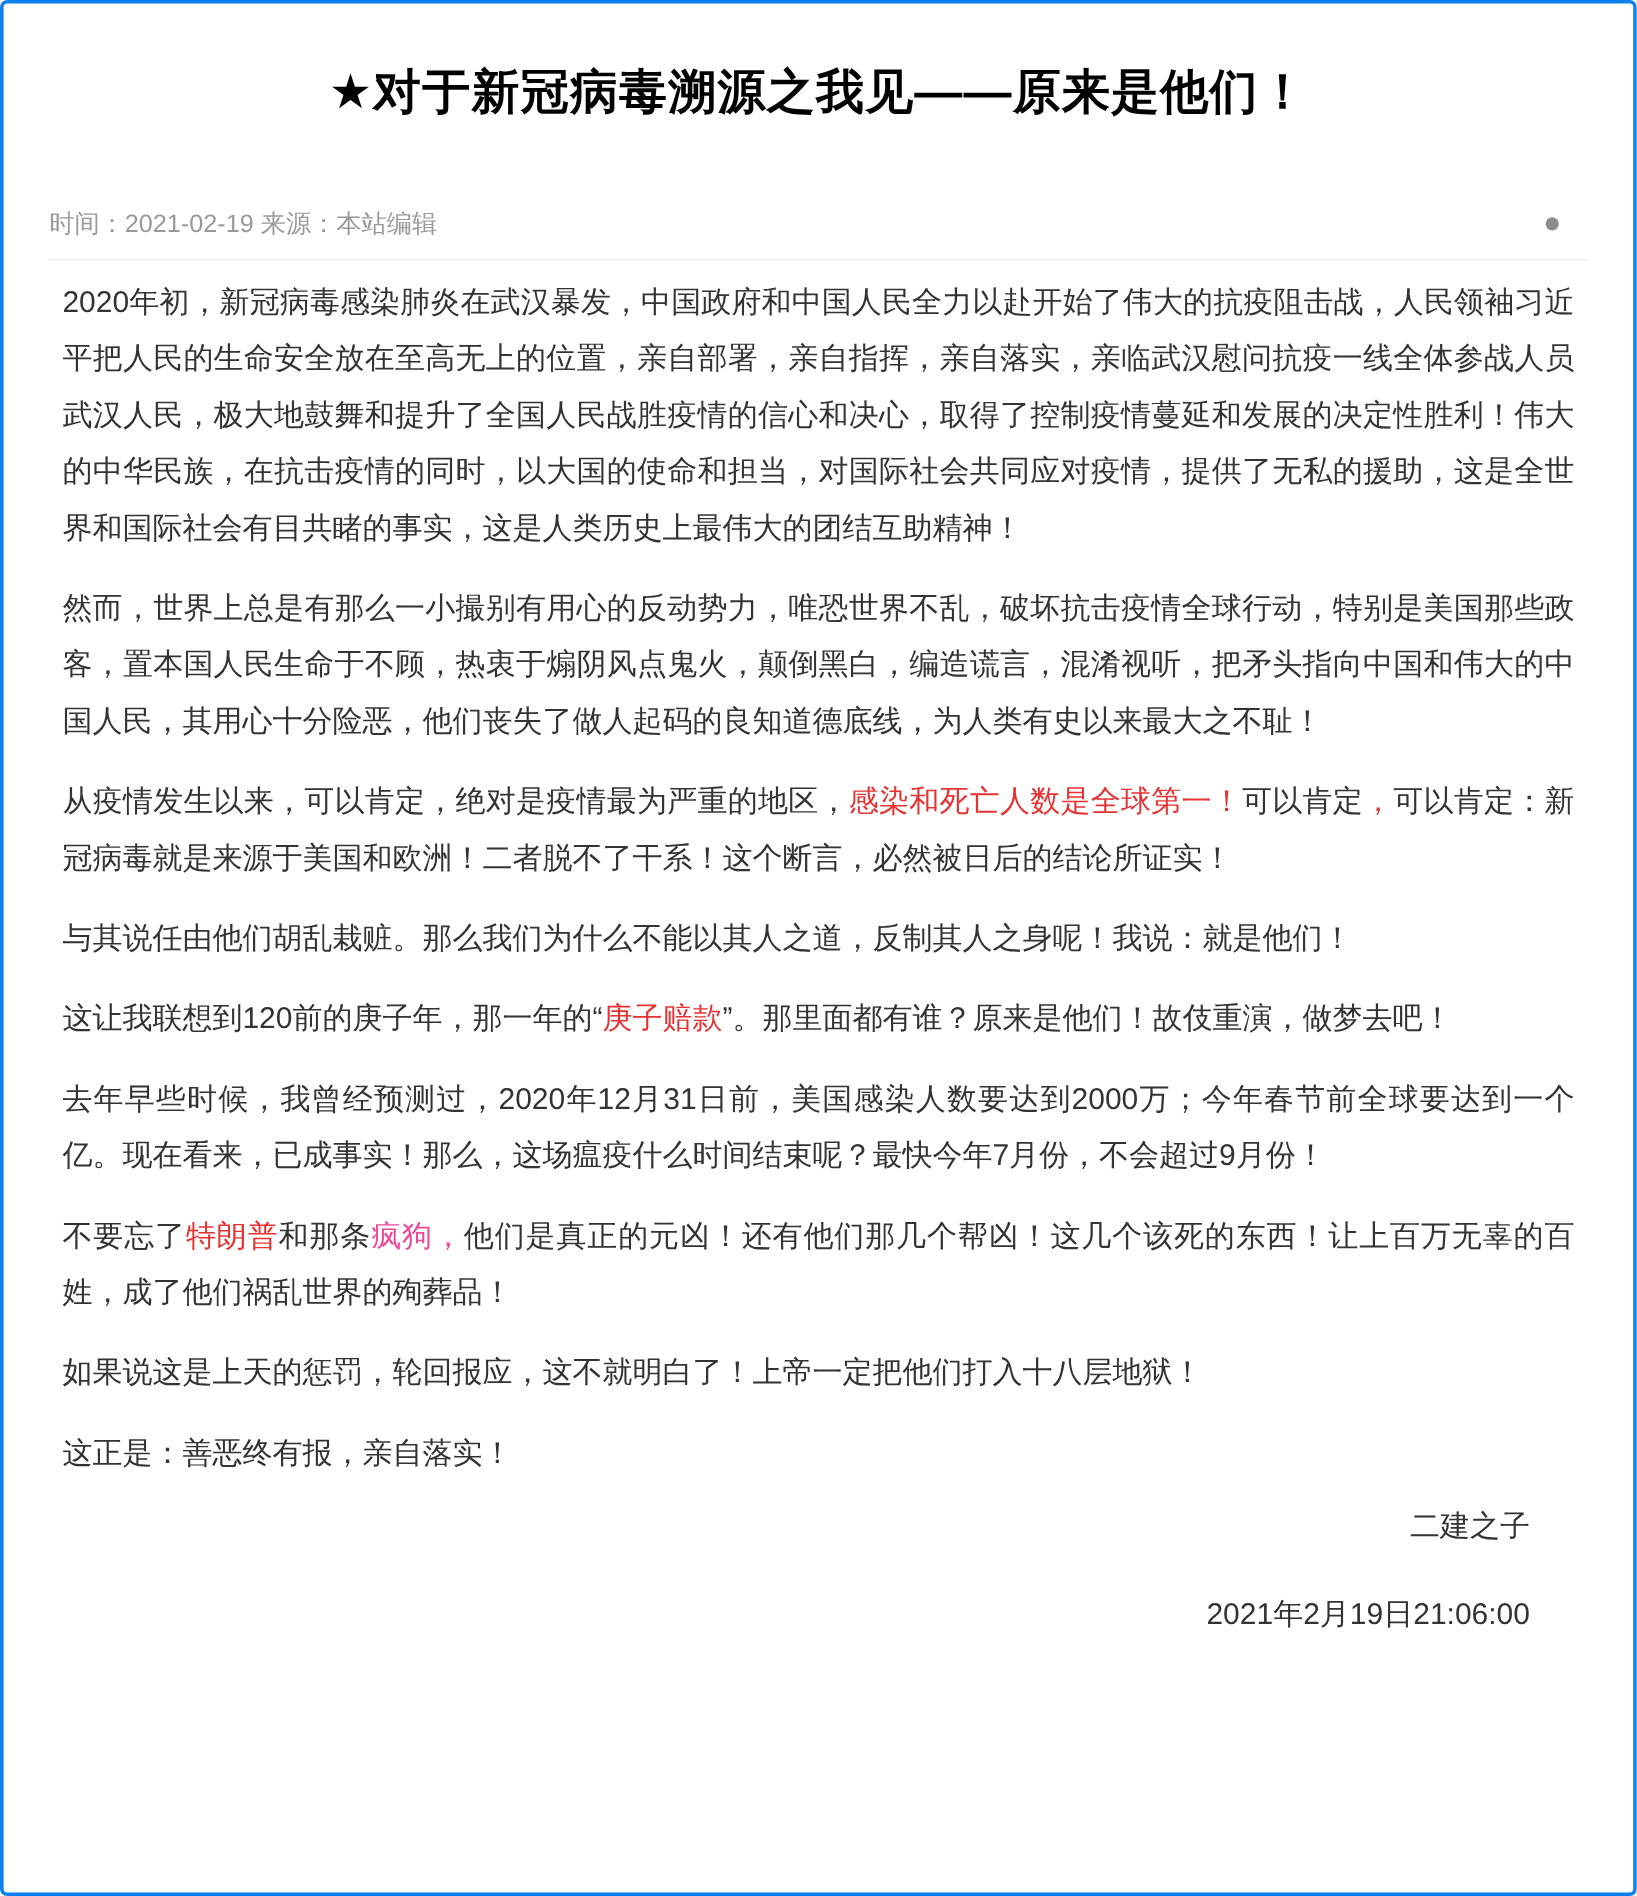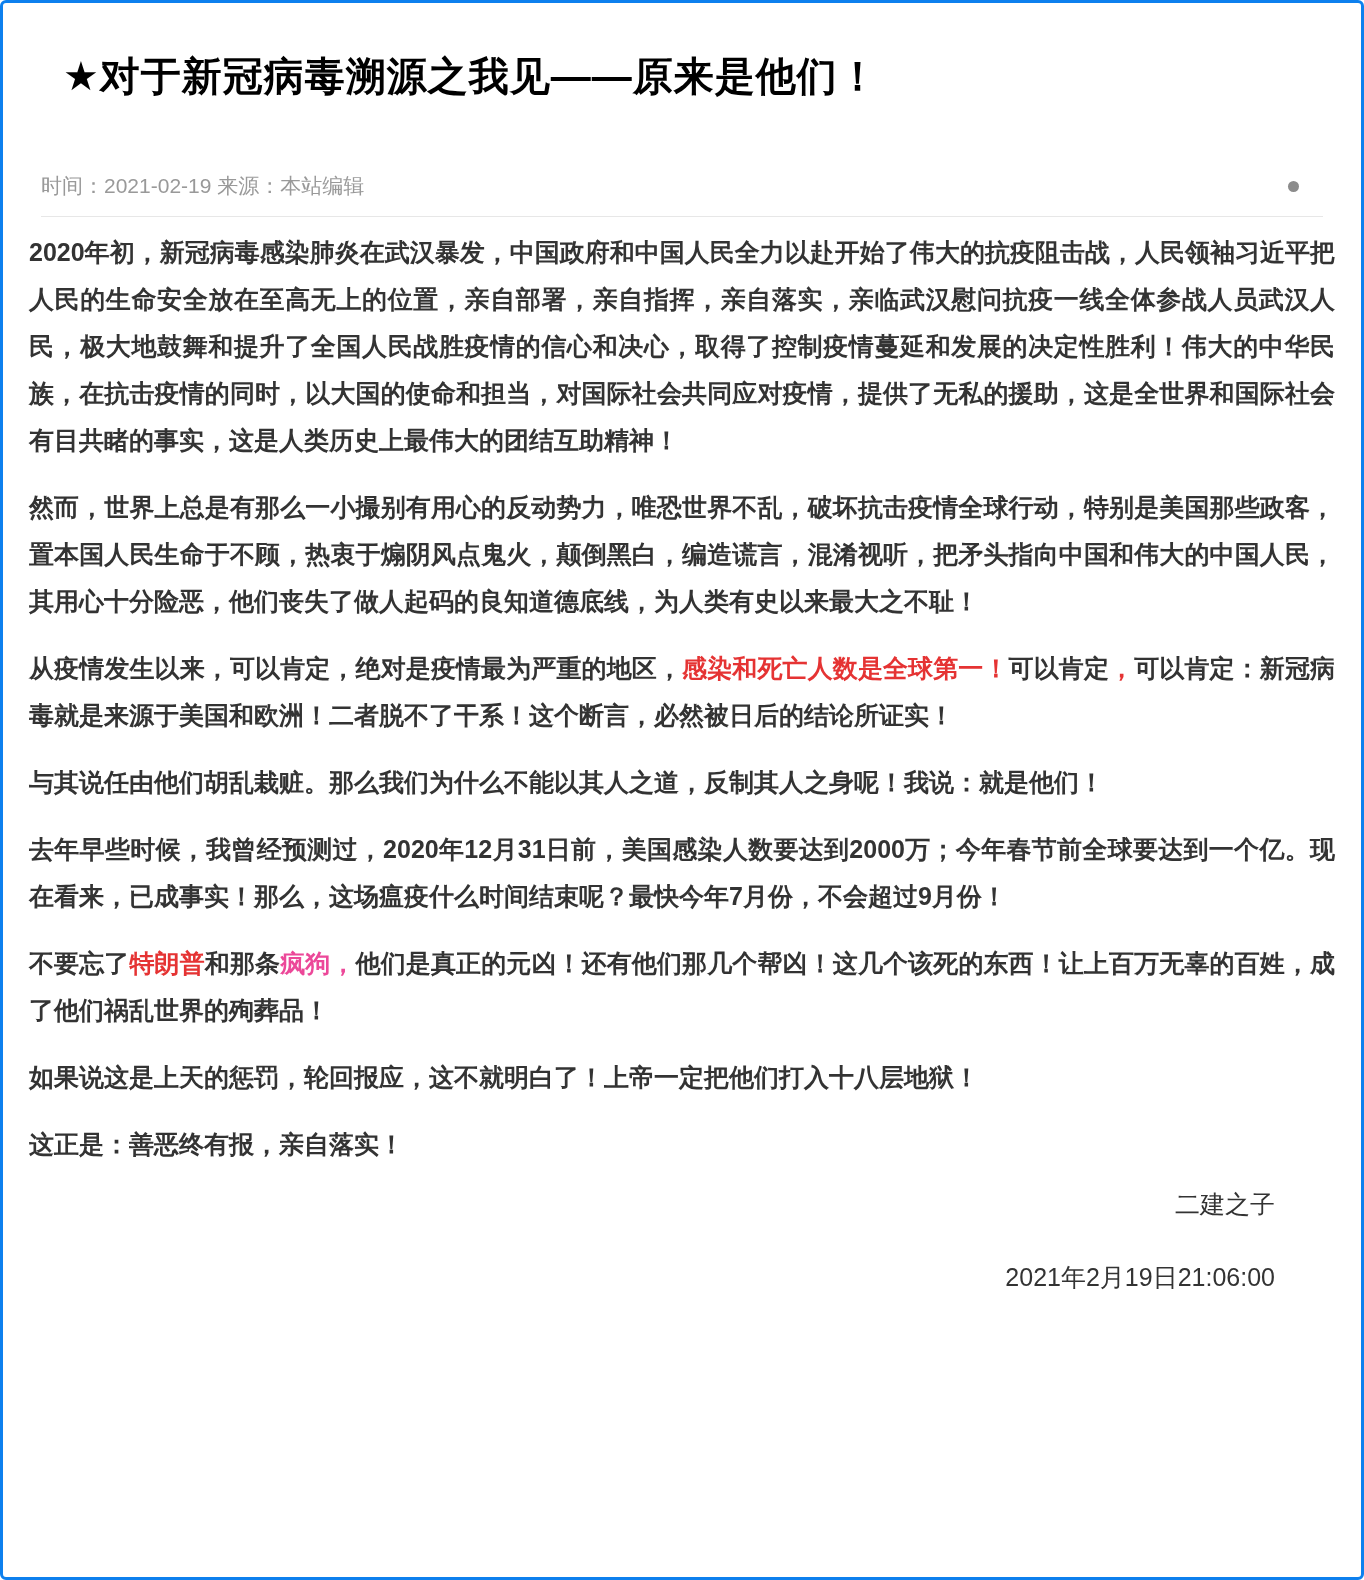--- a/index.html
+++ b/index.html
@@ -9,20 +9,21 @@
     height: 1580px;
     box-sizing: border-box;
     border: 3px solid #0d80ee;
     border-radius: 6px;
     background: #ffffff;
     font-family: "Liberation Sans", "DejaVu Sans", sans-serif;
     overflow: hidden;
   }
   .article-title {
     margin: 46px 60px 0;
+    text-align: center;
     font-size: 40px;
     font-weight: bold;
     color: #000000;
     letter-spacing: 1px;
   }
   .meta-row {
     display: flex;
     align-items: center;
     justify-content: space-between;
     margin: 68px 38px 0;
@@ -37,26 +38,25 @@
     margin-right: 24px;
     flex: 0 0 auto;
   }
   .divider {
     margin: 16px 38px 0;
     border: none;
     border-top: 1px solid #e7e7e7;
     height: 0;
   }
   .article-body {
-    padding: 12px 26px 0;
+    padding: 12px 49px 0;
     font-size: 25px;
     line-height: 1.88;
     color: #333333;
     text-align: justify;
-    font-weight: bold;
   }
   .article-body p.para {
     margin: 0 0 20px 0;
   }
   .footer-author, .footer-date {
     padding: 0 86px 0 38px;
     font-size: 25px;
     color: #333333;
     text-align: right;
   }
@@ -75,20 +75,21 @@
     <span class="meta-dot"></span>
   </div>
 
   <hr class="divider">
 
   <div class="article-body">
       <p class="para"><span>2020年初，新冠病毒感染肺炎在武汉暴发，中国政府和中国人民全力以赴开始了伟大的抗疫阻击战，人民领袖习近平把人民的生命安全放在至高无上的位置，亲自部署，亲自指挥，亲自落实，亲临武汉慰问抗疫一线全体参战人员武汉人民，极大地鼓舞和提升了全国人民战胜疫情的信心和决心，取得了控制疫情蔓延和发展的决定性胜利！伟大的中华民族，在抗击疫情的同时，以大国的使命和担当，对国际社会共同应对疫情，提供了无私的援助，这是全世界和国际社会有目共睹的事实，这是人类历史上最伟大的团结互助精神！</span></p>
       <p class="para"><span>然而，世界上总是有那么一小撮别有用心的反动势力，唯恐世界不乱，破坏抗击疫情全球行动，特别是美国那些政客，置本国人民生命于不顾，热衷于煽阴风点鬼火，颠倒黑白，编造谎言，混淆视听，把矛头指向中国和伟大的中国人民，其用心十分险恶，他们丧失了做人起码的良知道德底线，为人类有史以来最大之不耻！</span></p>
       <p class="para"><span>从疫情发生以来，可以肯定，绝对是疫情最为严重的地区，</span><span style="color: rgb(229, 51, 51);">感染和死亡人数是全球第一！</span><span>可以肯定</span><span style="color: rgb(229, 51, 51);">，</span><span>可以肯定：新冠病毒就是来源于美国和欧洲！二者脱不了干系！这个断言，必然被日后的结论所证实！</span></p>
       <p class="para"><span>与其说任由他们胡乱栽赃。那么我们为什么不能以其人之道，反制其人之身呢！我说：就是他们！</span></p>
+      <p class="para"><span>这让我联想到120前的庚子年，那一年的“</span><span style="color: rgb(229, 51, 51);">庚子赔款</span><span>”。那里面都有谁？原来是他们！故伎重演，做梦去吧！</span></p>
       <p class="para"><span>去年早些时候，我曾经预测过，2020年12月31日前，美国感染人数要达到2000万；今年春节前全球要达到一个亿。现在看来，已成事实！那么，这场瘟疫什么时间结束呢？最快今年7月份，不会超过9月份！</span></p>
       <p class="para"><span>不要忘了</span><span style="color: rgb(229, 51, 51);">特朗普</span><span>和那条</span><span style="color: #ec4899;">疯狗，</span><span>他们是真正的元凶！还有他们那几个帮凶！这几个该死的东西！让上百万无辜的百姓，成了他们祸乱世界的殉葬品！</span></p>
       <p class="para"><span>如果说这是上天的惩罚，轮回报应，这不就明白了！上帝一定把他们打入十八层地狱！</span></p>
       <p class="para"><span>这正是：善恶终有报，亲自落实！</span></p>
     </div>
 
   <div class="footer-author">二建之子</div>
 
   <div class="footer-date">2021年2月19日21:06:00</div>
 

